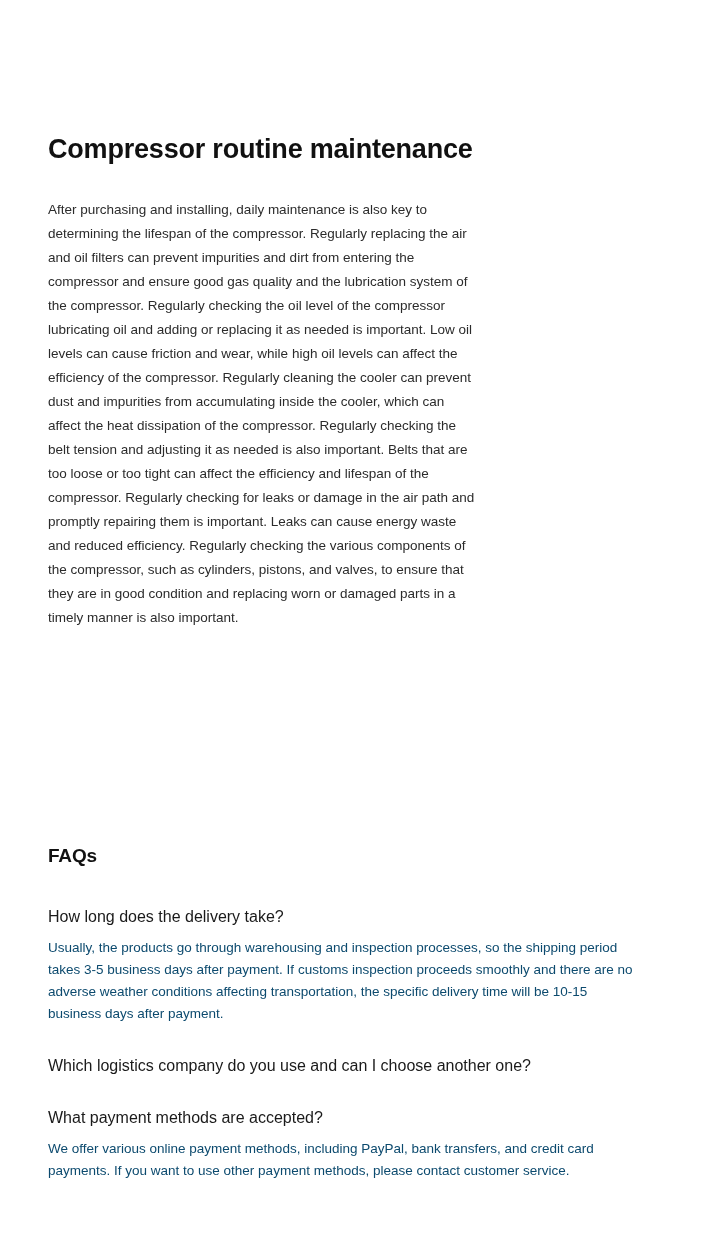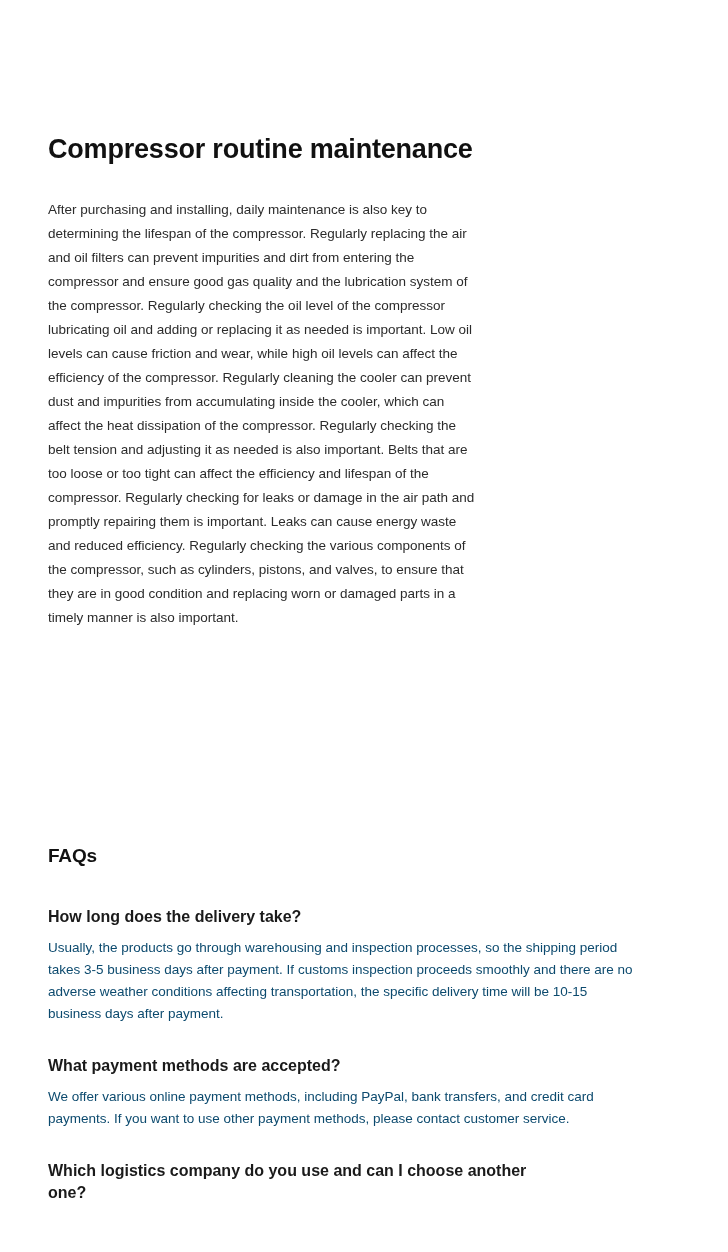--- a/index.html
+++ b/index.html
@@ -64,21 +64,21 @@
     letter-spacing: -0.2px;
   }
   .faq-list {
     margin-top: 38px;
   }
   .faq-item {
     margin-bottom: 30px;
   }
   .faq-question {
     font-size: 16px;
-    font-weight: bold;
+    font-weight: normal;
     line-height: 22px;
     color: #1a1a1a;
     margin: 0 0 9px 0;
   }
   .faq-answer {
     font-size: 13.5px;
     line-height: 22px;
     color: #0c4a6e;
     margin: 0;
     width: 592px;
@@ -100,26 +100,26 @@
   <section class="section-faqs">
     <h2 class="h2-title">FAQs</h2>
 
     <div class="faq-list">
 
       <div class="faq-item q1">
         <h3 class="faq-question">How long does the delivery take?</h3>
         <p class="faq-answer">Usually, the products go through warehousing and inspection processes, so the shipping period takes 3-5 business days after payment. If customs inspection proceeds smoothly and there are no adverse weather conditions affecting transportation, the specific delivery time will be 10-15 business days after payment.</p>
       </div>
 
+      <div class="faq-item q3">
+        <h3 class="faq-question">Which logistics company do you use and can I choose another one?</h3>
+        <p class="faq-answer"></p>
+      </div>
+
       <div class="faq-item q2">
         <h3 class="faq-question">What payment methods are accepted?</h3>
         <p class="faq-answer">We offer various online payment methods, including PayPal, bank transfers, and credit card payments. If you want to use other payment methods, please contact customer service.</p>
-      </div>
-
-      <div class="faq-item q3">
-        <h3 class="faq-question">Which logistics company do you use and can I choose another one?</h3>
-        <p class="faq-answer"></p>
       </div>
 
     </div>
   </section>
 
 </div>
 
 </body></html>

